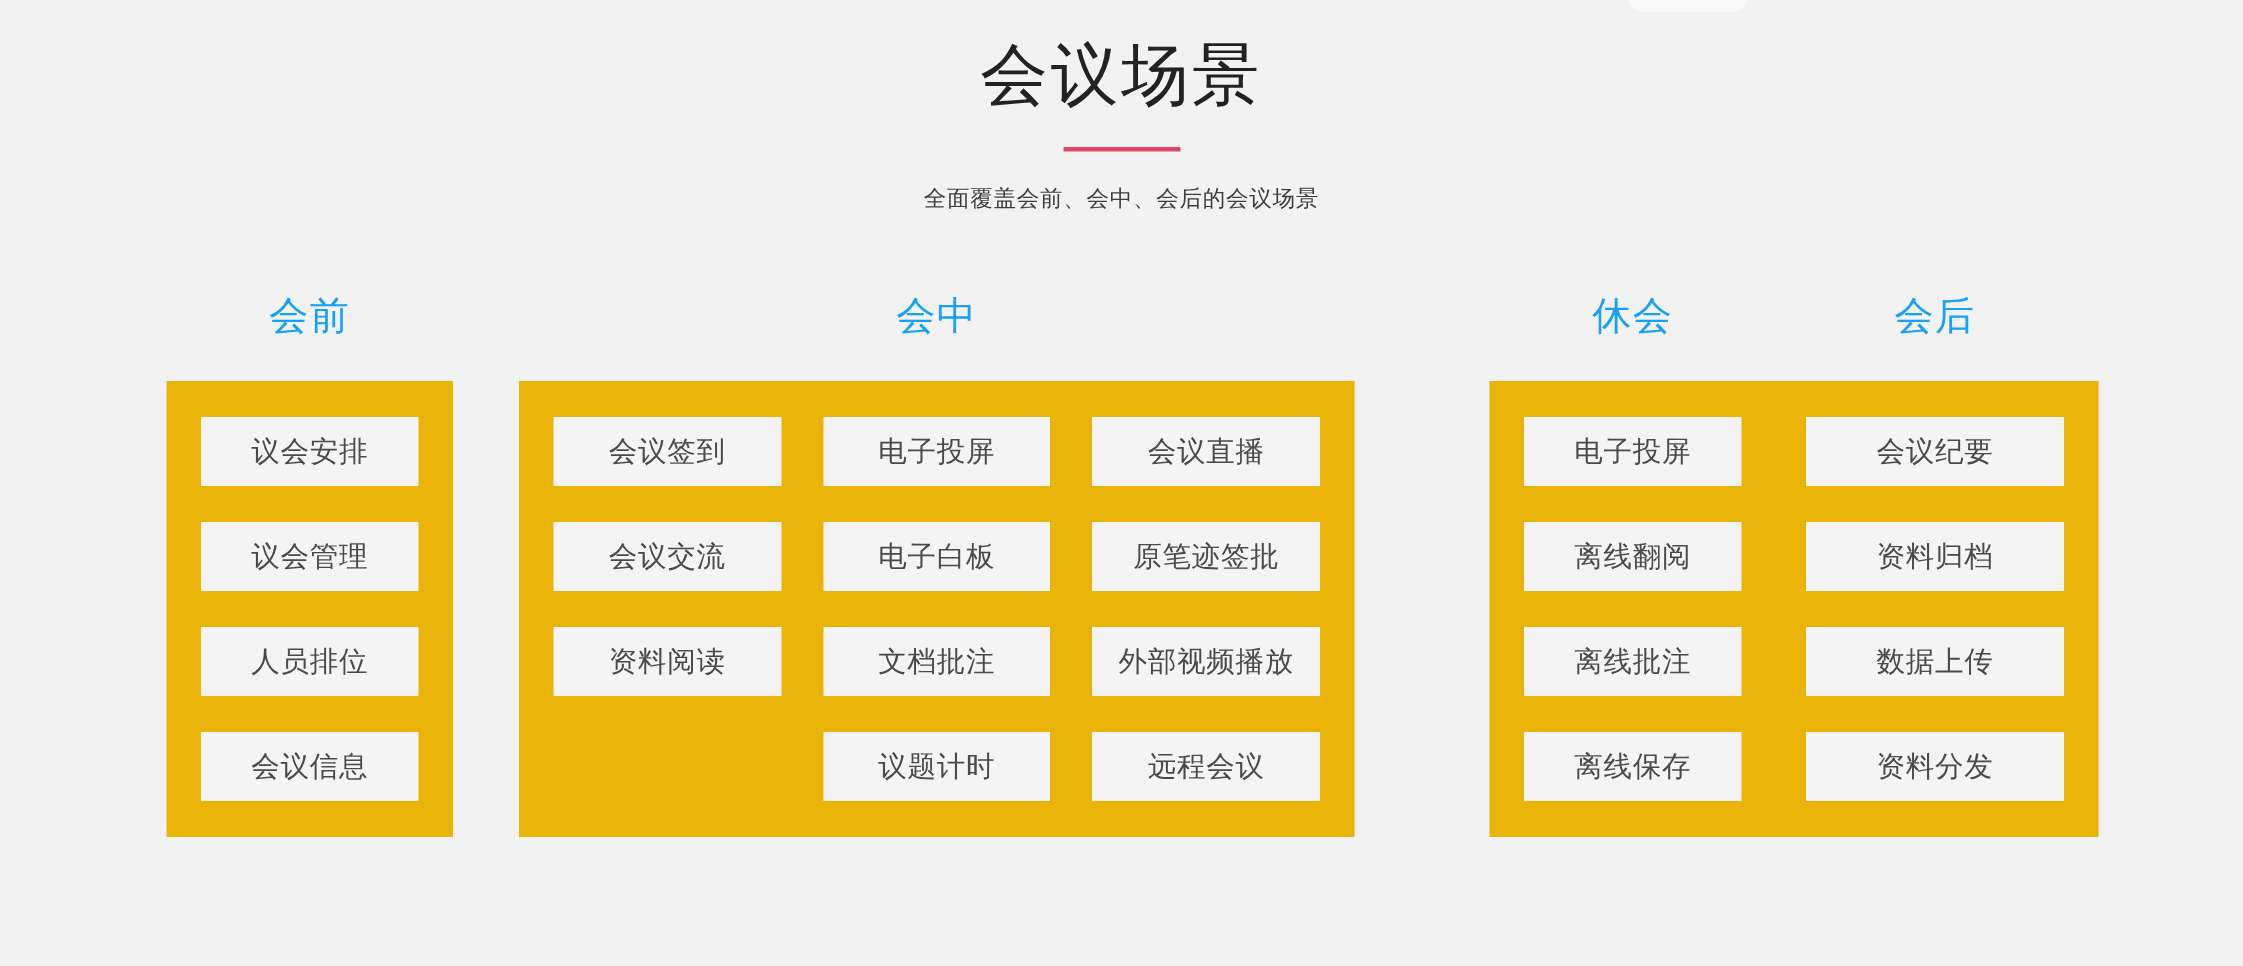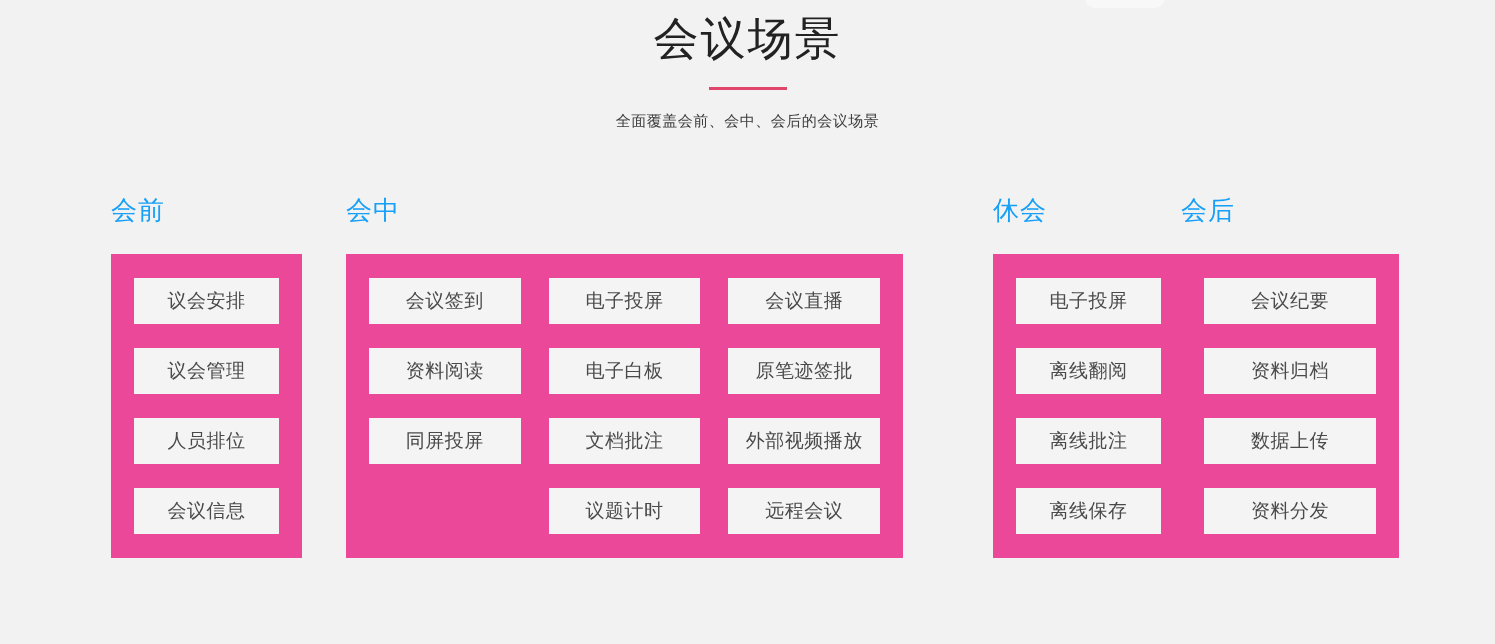--- a/index.html
+++ b/index.html
@@ -31,21 +31,21 @@
 
   .page {
     position: relative;
     width: 1495px;
     height: 644px;
   }
 
   
   .header {
     text-align: center;
-    padding-top: 16px;
+    padding-top: 27px;
   }
   .page-title {
     font-size: 45px;
     line-height: 1.0;
     font-weight: 400;
     color: #222222;
     letter-spacing: 2px;
     margin: 0;
   }
   .title-rule {
@@ -67,30 +67,31 @@
     position: absolute;
     top: 196px;
     left: 0;
     width: 1495px;
   }
   .col {
     position: absolute;
     top: 0;
   }
   .col-head {
+    text-align: center;
     font-size: 26px;
     font-weight: 400;
     color: #16a0f7;
     line-height: 28px;
     height: 34px;
     letter-spacing: 1px;
   }
   .panel {
     margin-top: 24px;
-    background: #ec4899;
+    background: #eab308;
     padding: 24px 23px;
     box-sizing: border-box;
   }
   .grid {
     display: flex;
     gap: 28px;
   }
   .subcol {
     display: flex;
     flex-direction: column;
@@ -142,22 +143,22 @@
             </div>
           </div>
         </div>
       </div>
       <div class="col" id="col-1">
         <div class="col-head">会中</div>
         <div class="panel">
           <div class="grid">
             <div class="subcol">
               <div class="cell">会议签到</div>
+              <div class="cell">会议交流</div>
               <div class="cell">资料阅读</div>
-              <div class="cell">同屏投屏</div>
             </div>
             <div class="subcol">
               <div class="cell">电子投屏</div>
               <div class="cell">电子白板</div>
               <div class="cell">文档批注</div>
               <div class="cell">议题计时</div>
             </div>
             <div class="subcol">
               <div class="cell">会议直播</div>
               <div class="cell">原笔迹签批</div>

